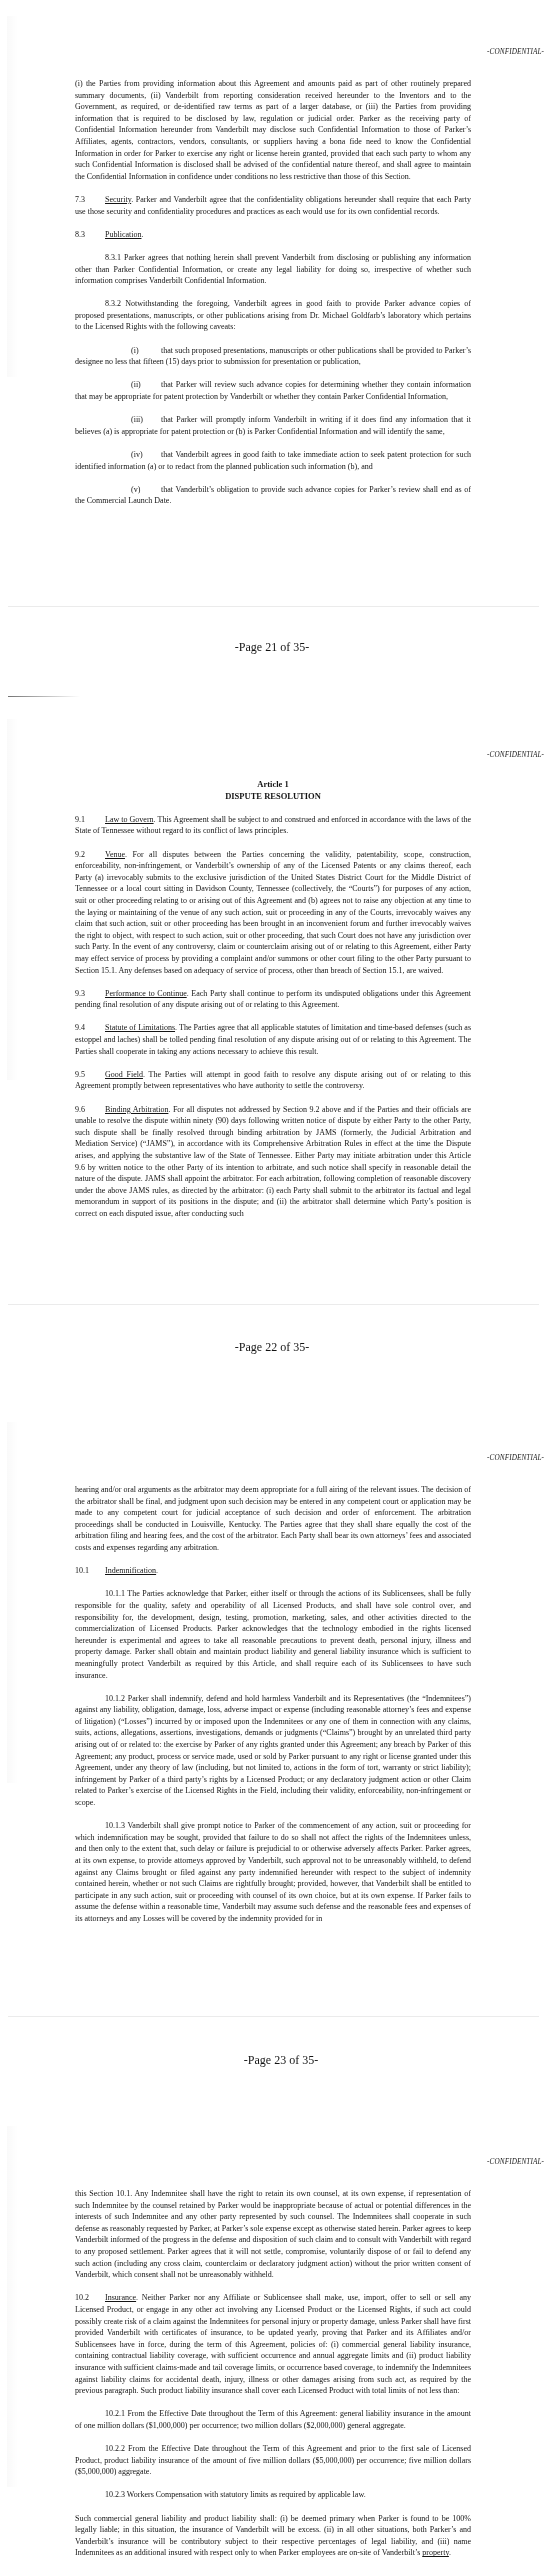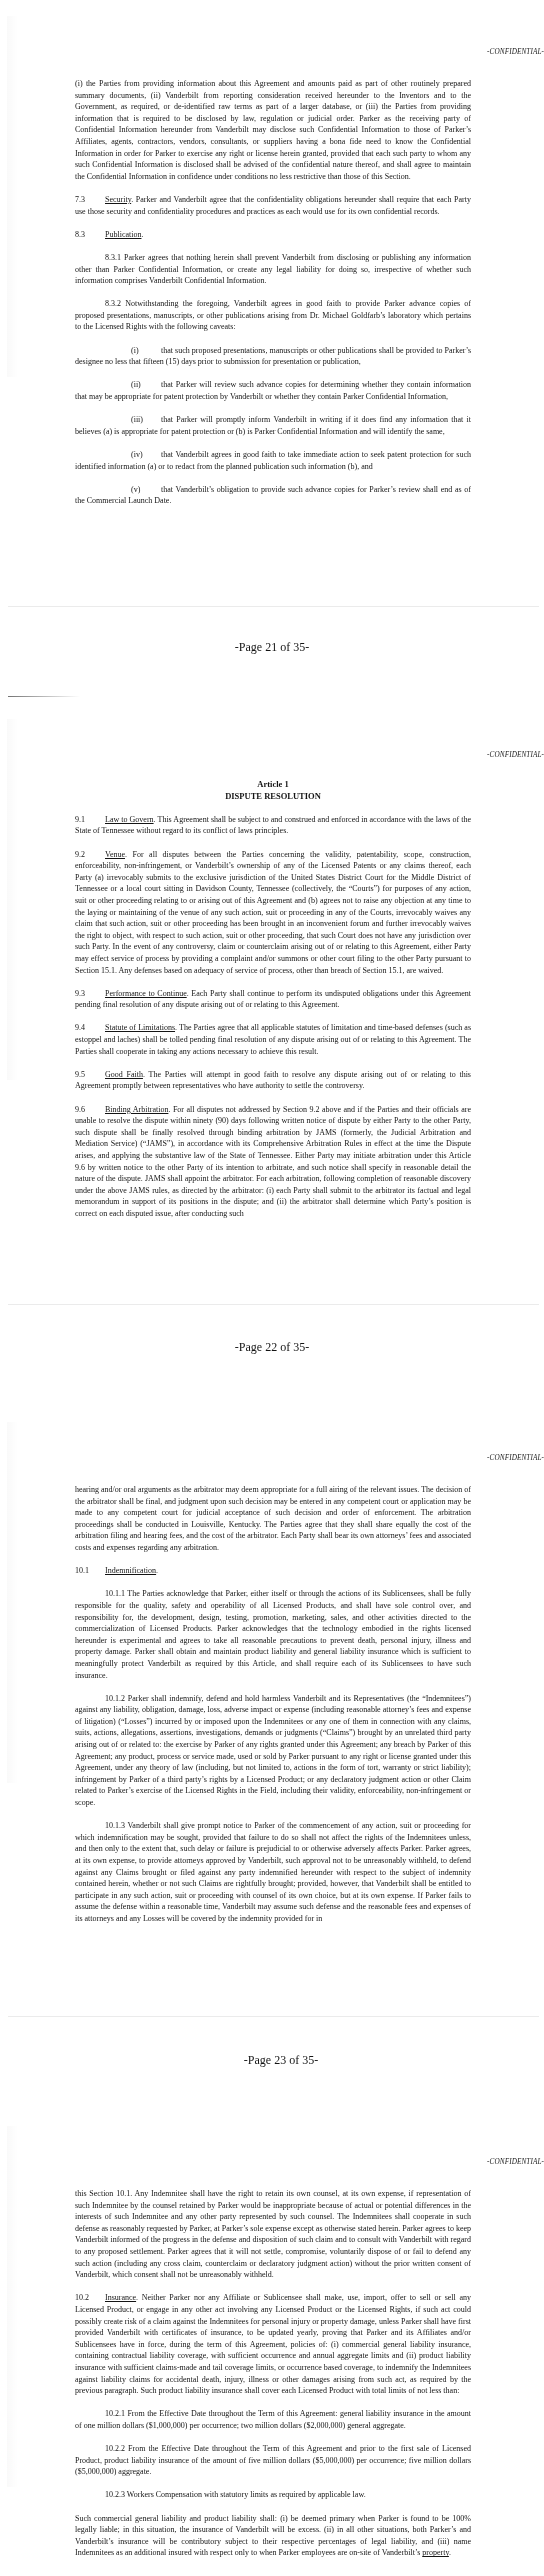--- a/index.html
+++ b/index.html
@@ -53,21 +53,21 @@
   <div class="conf">-CONFIDENTIAL-</div>
   <div class="body" style="top:76px;">
     <div class="article">
       <span style="display:block">Article 1</span>
       <span class="title">DISPUTE RESOLUTION</span>
     </div>
     <p><span class="sec-num">9.1</span><span class="u">Law to Govern</span><span>.  This Agreement shall be subject to and construed and enforced in accordance with the laws of the State of Tennessee without regard to its conflict of laws principles.</span></p>
     <p><span class="sec-num">9.2</span><span class="u">Venue</span><span>. For all disputes between the Parties concerning the validity, patentability, scope, construction, enforceability, non-infringement, or Vanderbilt’s ownership of any of the Licensed Patents or any claims thereof, each Party (a) irrevocably submits to the exclusive jurisdiction of the United States District Court for the Middle District of Tennessee or a local court sitting in Davidson County, Tennessee (collectively, the “Courts”) for purposes of any action, suit or other proceeding relating to or arising out of this Agreement and (b) agrees not to raise any objection at any time to the laying or maintaining of the venue of any such action, suit or proceeding in any of the Courts, irrevocably waives any claim that such action, suit or other proceeding has been brought in an inconvenient forum and further irrevocably waives the right to object, with respect to such action, suit or other proceeding, that such Court does not have any jurisdiction over such Party.  In the event of any controversy, claim or counterclaim arising out of or relating to this Agreement, either Party may effect service of process by providing a complaint and/or summons or other court filing to the other Party pursuant to Section 15.1.  Any defenses based on adequacy of service of process, other than breach of Section 15.1, are waived.</span></p>
     <p><span class="sec-num">9.3</span><span class="u">Performance to Continue</span><span>.  Each Party shall continue to perform its undisputed obligations under this Agreement pending final resolution of any dispute arising out of or relating to this Agreement.</span></p>
     <p><span class="sec-num">9.4</span><span class="u">Statute of Limitations</span><span>.  The Parties agree that all applicable statutes of limitation and time-based defenses (such as estoppel and laches) shall be tolled pending final resolution of any dispute arising out of or relating to this Agreement.  The Parties shall cooperate in taking any actions necessary to achieve this result.</span></p>
-    <p><span class="sec-num">9.5</span><span class="u">Good Faith</span><span>. The Parties will attempt in good faith to resolve any dispute arising out of or relating to this Agreement promptly between representatives who have authority to settle the controversy.</span></p>
+    <p><span class="sec-num">9.5</span><span class="u">Good Field</span><span>. The Parties will attempt in good faith to resolve any dispute arising out of or relating to this Agreement promptly between representatives who have authority to settle the controversy.</span></p>
     <p><span class="sec-num">9.6</span><span class="u">Binding Arbitration</span><span>.  For all disputes not addressed by Section 9.2 above and if the Parties and their officials are unable to resolve the dispute within ninety (90) days following written notice of dispute by either Party to the other Party, such dispute shall be finally resolved through binding arbitration by JAMS (formerly, the Judicial Arbitration and Mediation Service) (“JAMS”), in accordance with its Comprehensive Arbitration Rules in effect at the time the Dispute arises, and applying the substantive law of the State of Tennessee.  Either Party may initiate arbitration under this Article 9.6 by written notice to the other Party of its intention to arbitrate, and such notice shall specify in reasonable detail the nature of the dispute.  JAMS shall appoint the arbitrator.  For each arbitration, following completion of reasonable discovery under the above JAMS rules, as directed by the arbitrator: (i) each Party shall submit to the arbitrator its factual and legal memorandum in support of its positions in the dispute; and (ii) the arbitrator shall determine which Party’s position is correct on each disputed issue, after conducting such</span></p>
   </div>
   <div class="scanline" style="top:601px;"></div>
   <div class="footer" style="top:637px;">-Page 22 of 35-</div>
 </div>
 
 <div class="page" style="top:1406px;">
   <div class="page-left-scan"></div>
   <div class="conf">-CONFIDENTIAL-</div>
   <div class="body">

